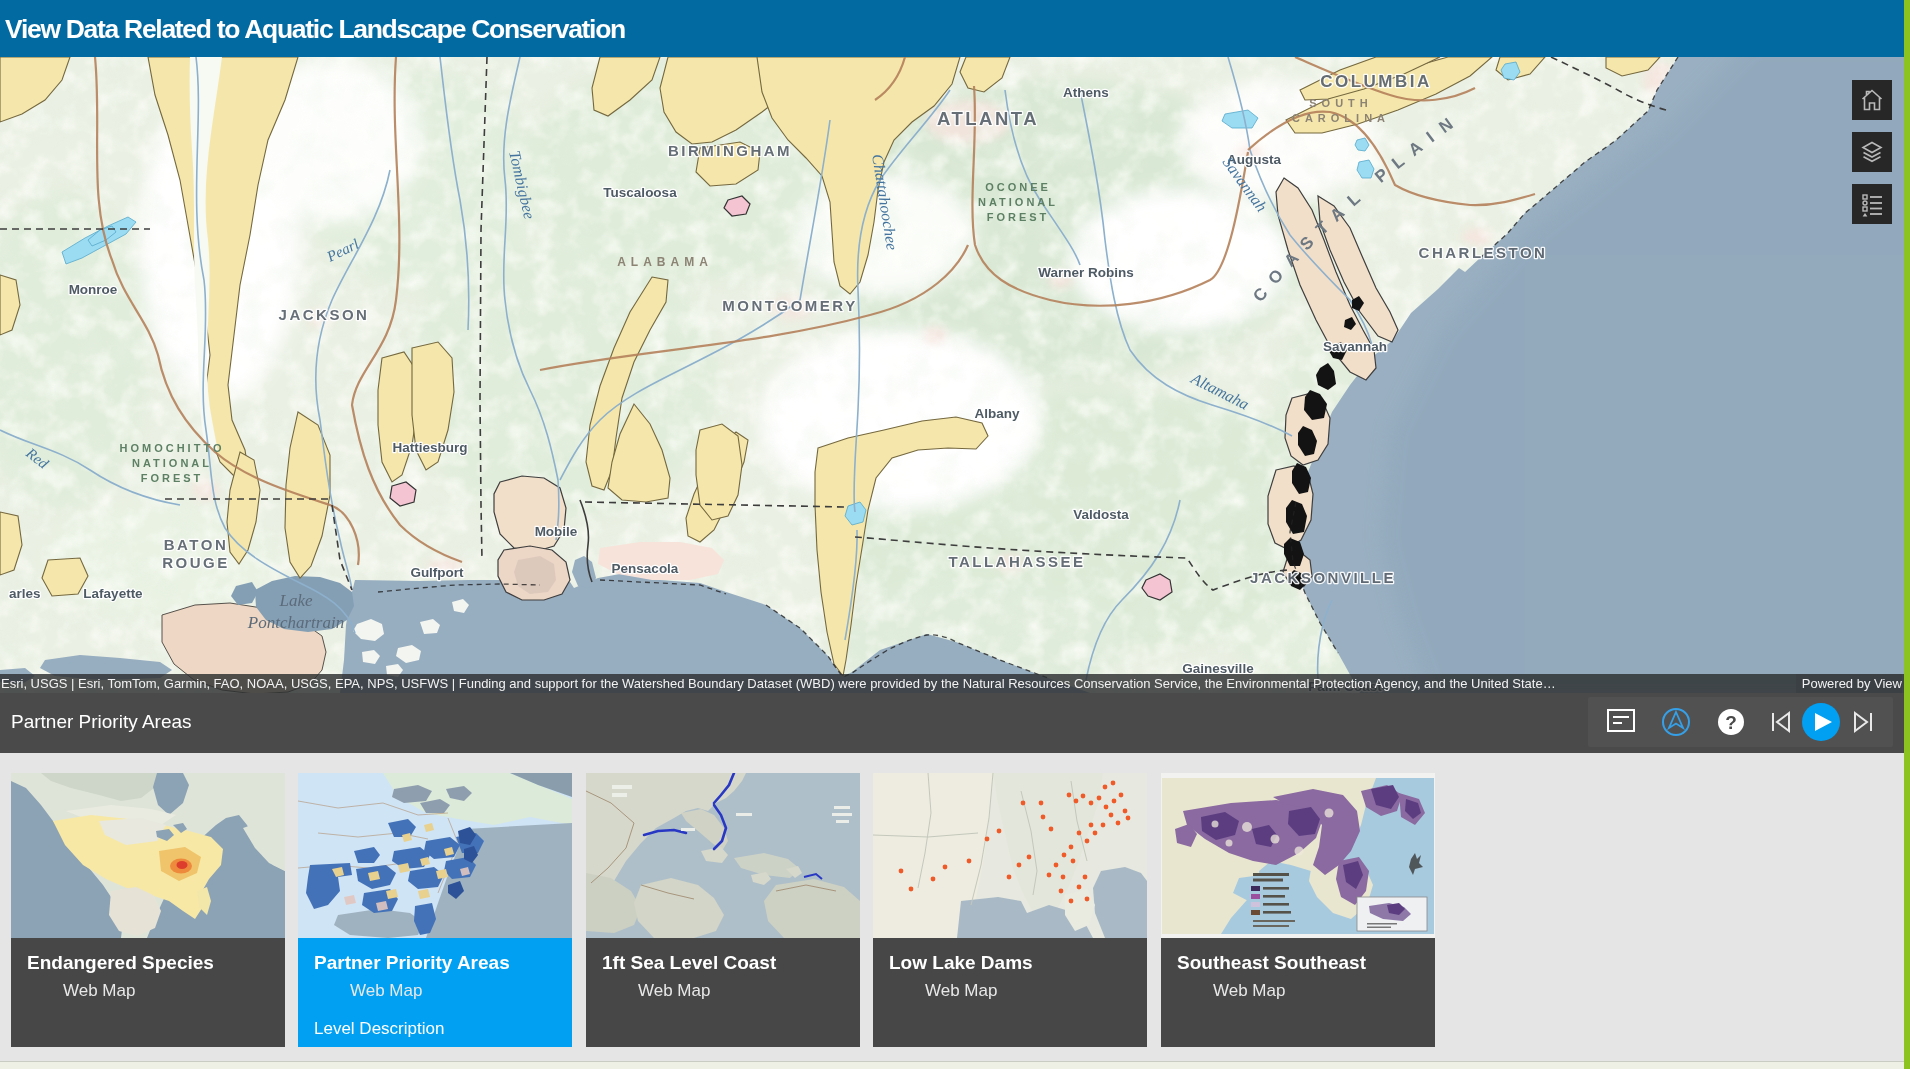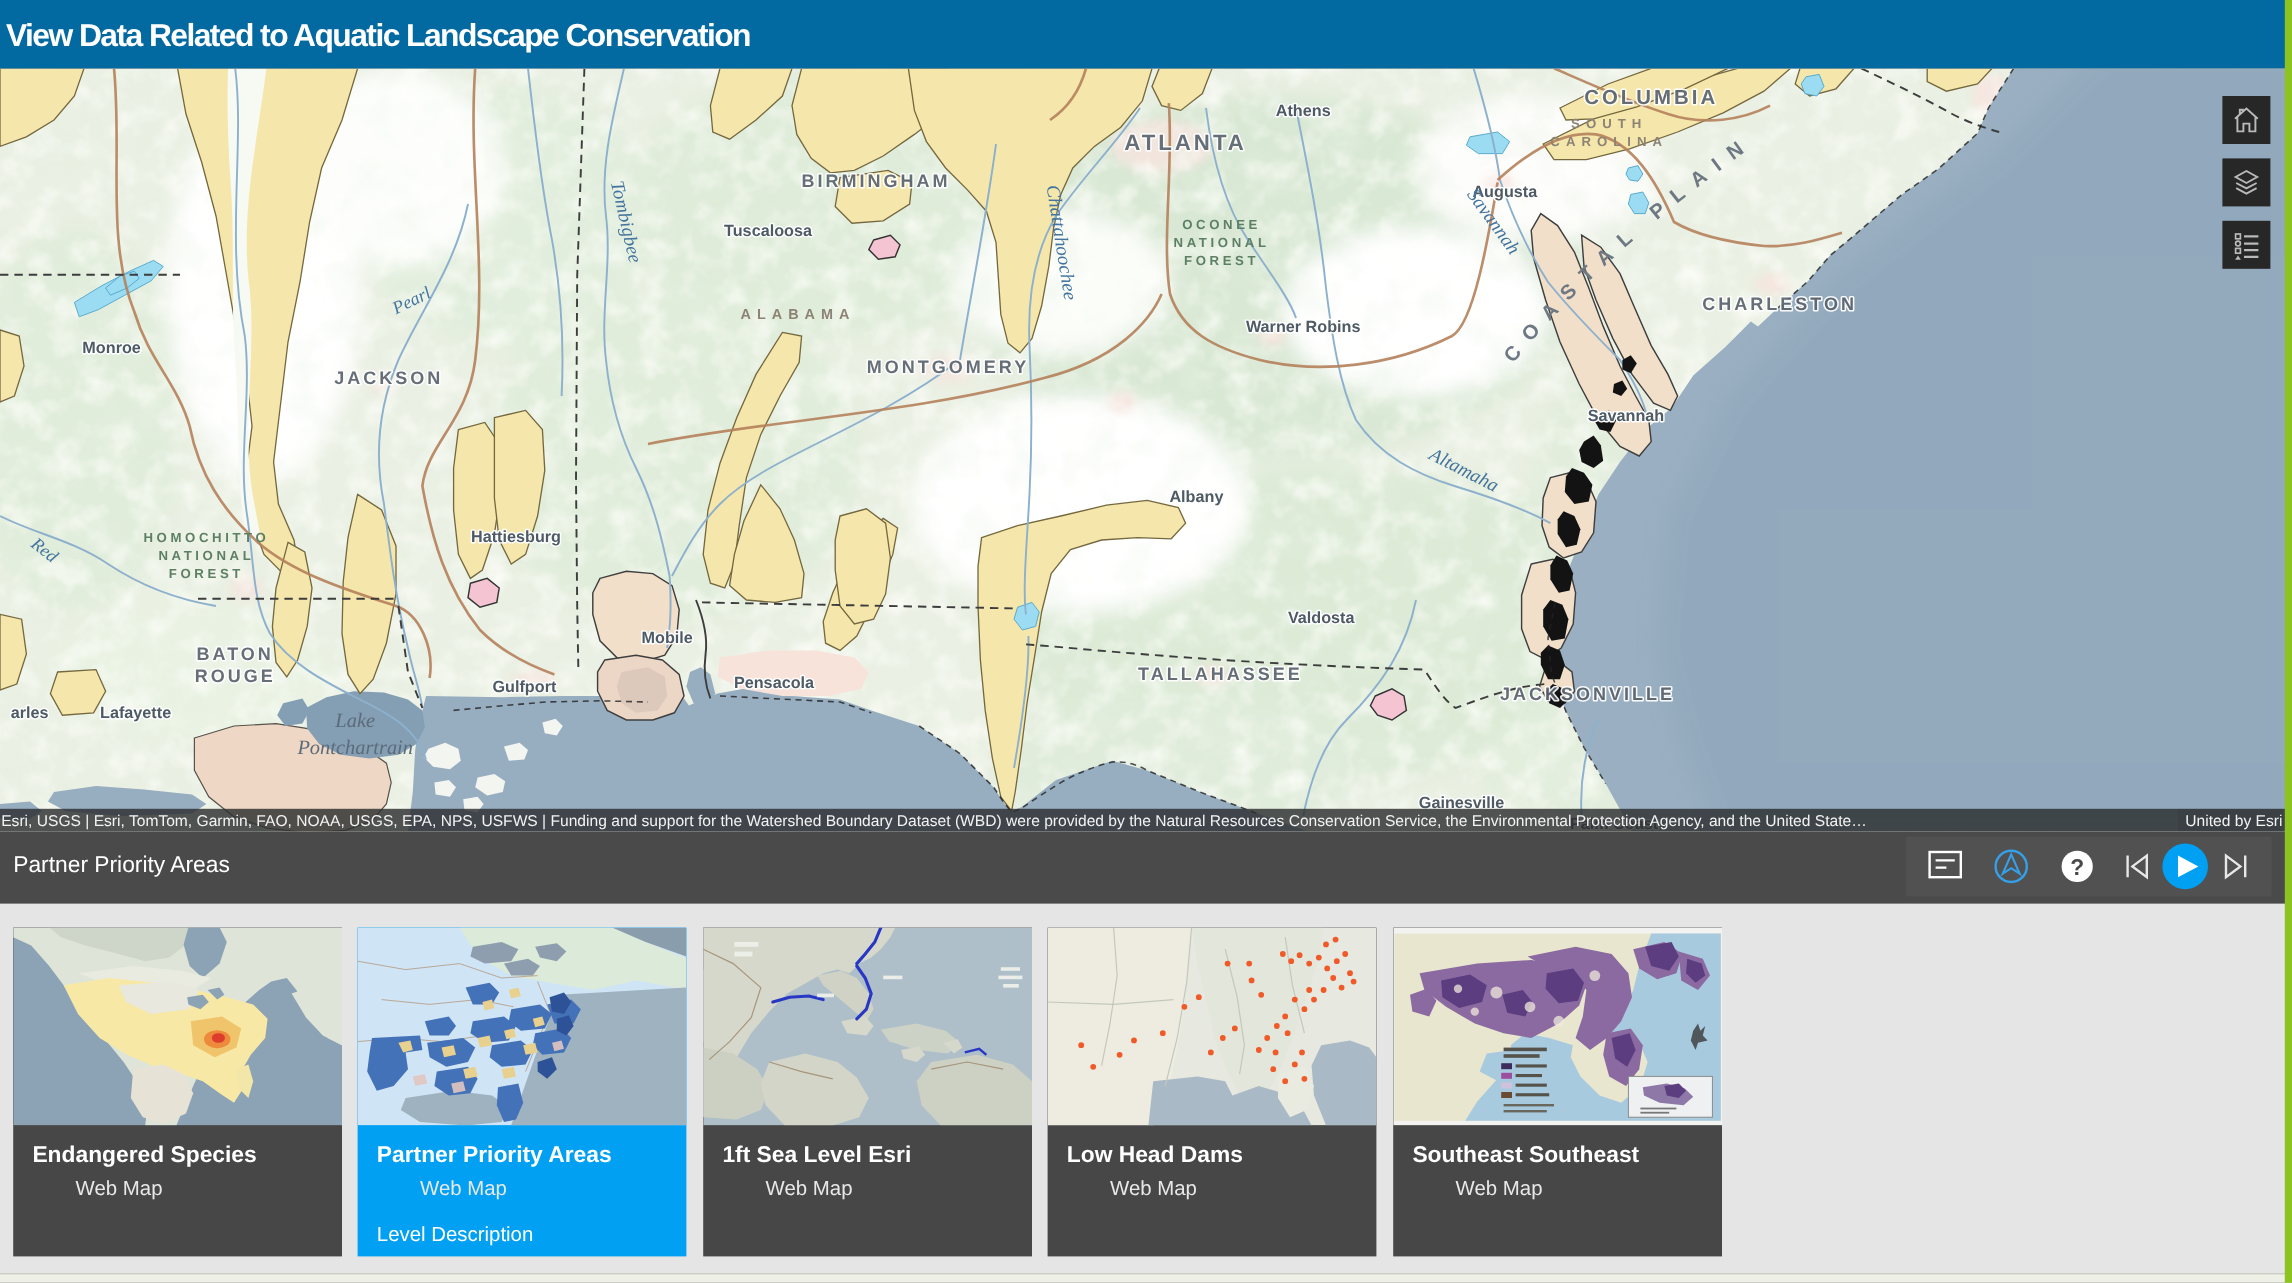--- a/index.html
+++ b/index.html
@@ -309,21 +309,21 @@
       </g>
 
       <defs>
           <path id="cparc" d="M1261,303 Q1342,202 1495,98"></path>
         </defs>
       <text font-size="17" fill="#6d7883" letter-spacing="10.5" font-weight="bold"><textPath href="#cparc">COASTAL PLAIN</textPath></text>
     </g>
   </svg>
   <div class="attr">
     <span class="left">Esri, USGS | Esri, TomTom, Garmin, FAO, NOAA, USGS, EPA, NPS, USFWS | Funding and support for the Watershed Boundary Dataset (WBD) were provided by the Natural Resources Conservation Service, the Environmental Protection Agency, and the United State…</span>
-    <span class="right">United by Esri</span>
+    <span class="right">Powered by View</span>
   </div>
   <div class="mapbtn" style="top:23px">
     <svg width="26" height="26" viewBox="0 0 26 26" fill="none" stroke="#b9b9b9" stroke-width="1.6">
       <path d="M3.5 12 L13 3.5 L22.5 12 M5.5 10.5 V22.5 H10.5 V16 H15.5 V22.5 H20.5 V10.5 M7.5 8.5 V4.5 H10 V6.3"></path>
     </svg>
   </div>
   <div class="mapbtn" style="top:75px">
     <svg width="26" height="26" viewBox="0 0 26 26" fill="none" stroke="#b9b9b9" stroke-width="1.6">
       <path d="M13 3.5 L22 8.5 L13 13.5 L4 8.5 Z"></path>
       <path d="M4.5 13.5 L13 18 L21.5 13.5"></path>
@@ -498,21 +498,21 @@
         <rect x="26" y="12" width="20" height="4"></rect>
             <rect x="26" y="20" width="15" height="4"></rect>
         <rect x="248" y="33" width="16" height="3"></rect>
             <rect x="246" y="40" width="20" height="3"></rect>
             <rect x="250" y="47" width="13" height="3"></rect>
         <rect x="95" y="55" width="14" height="3"></rect>
             <rect x="150" y="40" width="16" height="3"></rect>
       </g>
     </svg></div>
     <div class="txt">
-        <div class="t1">1ft Sea Level Esri</div>
+        <div class="t1">1ft Sea Level Coast</div>
         <div class="t2">Web Map</div>
       </div>
   </div>
   <div class="card" style="left:873px">
     <div class="thumb"><svg width="274" height="165" viewBox="0 0 274 165">
       <rect width="274" height="165" fill="#e7e8df"></rect>
       <path fill="#eeece0" d="M0,0 L120,0 L116,45 L110,90 L102,130 L92,160 L88,165 L0,165 Z"></path>
       <path fill="#e1e6d9" d="M120,0 L230,0 L225,30 L215,60 L205,90 L195,115 L185,135 L175,150 L160,140 L150,120 L140,95 L132,60 L125,30 Z" opacity="0.7"></path>
       <path fill="#a9bac6" d="M88,128 L125,124 L148,128 L154,140 L176,132 L196,138 L212,150 L220,165 L84,165 Z"></path>
       <path fill="#a9bac6" d="M228,98 L252,94 L268,100 L274,108 L274,165 L232,165 L222,140 L220,115 Z"></path>
@@ -565,21 +565,21 @@
             <circle cx="240" cy="10" r="2.4"></circle>
             <circle cx="252" cy="38" r="2.4"></circle>
         <circle cx="255" cy="45" r="2.4"></circle>
             <circle cx="168" cy="30" r="2.4"></circle>
             <circle cx="190" cy="104" r="2.4"></circle>
         <circle cx="198" cy="128" r="2.4"></circle>
             <circle cx="188" cy="118" r="2.4"></circle>
       </g>
     </svg></div>
     <div class="txt">
-        <div class="t1">Low Head Dams</div>
+        <div class="t1">Low Lake Dams</div>
         <div class="t2">Web Map</div>
       </div>
   </div>
   <div class="card" style="left:1161px">
     <div class="thumb"><svg width="274" height="165" viewBox="0 0 274 165">
       <rect width="274" height="165" fill="#f2f2f0"></rect>
       <rect x="1" y="5" width="272" height="156" fill="#e9e6cf"></rect>
       <path fill="#a8cadf" d="M215,5 L273,5 L273,161 L60,161 L70,145 L85,128 L100,112 L98,98 L110,88 L130,92 L150,98 L168,95 L180,85 L192,70 L200,52 L205,32 Z"></path>
       <path fill="#a8cadf" d="M78,105 L115,100 L150,104 L170,112 L160,128 L130,136 L95,132 L72,120 Z"></path>
       <path fill="#e9e6cf" d="M150,96 L185,90 L205,96 L212,112 L206,132 L190,146 L172,140 L156,124 L148,108 Z"></path>

